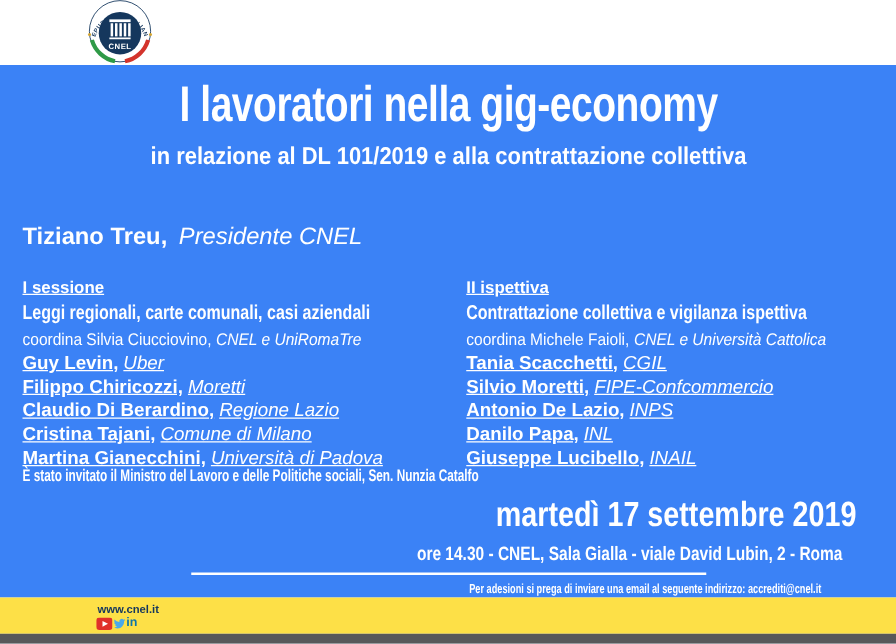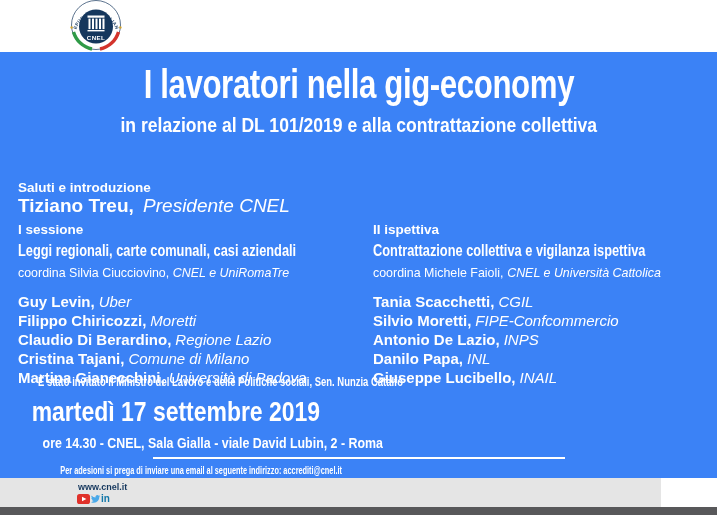--- a/index.html
+++ b/index.html
@@ -21,48 +21,48 @@
   .subtitle .s { display:inline-block; transform:scaleX(0.90); transform-origin:50% 50%;
                  font-size:19.5px; font-weight:bold; }
 
   .intro { position:absolute; top:128px; left:18px; }
   .lbl { font-size:13.5px; font-weight:bold; line-height:16px; }
   .intro-name { font-size:19px; line-height:17px; margin-top:1px; }
   .nm { font-weight:bold; }
   .org { font-style:italic; margin-left:4px; }
 
   .columns { position:absolute; top:170px; left:18px; width:692px;
-             display:grid; grid-template-columns:355px auto; }
+             display:grid; grid-template-columns:355px auto;text-decoration:underline; }
   .session-title-row { margin-top:3px; white-space:nowrap; }
   .session-title-row .s { display:inline-block; transform:scaleX(0.80); transform-origin:0 50%;
                           font-size:16px; font-weight:bold; line-height:20px; }
   .coordina-row { margin-top:2px; white-space:nowrap; }
   .coordina-row .s { display:inline-block; transform:scaleX(0.92); transform-origin:0 50%;
                      font-size:13.5px; line-height:15px; }
-  .speakers { margin-top:11px; }
+  .speakers { }
   .speaker { font-size:15px; line-height:19px; white-space:nowrap; }
 
-  .invited-row { position:absolute; top:320px; left:18px; white-space:nowrap;margin-left:20px; }
+  .invited-row { position:absolute; top:320px; left:18px; white-space:nowrap; }
   .invited-row .s { display:inline-block; transform:scaleX(0.70); transform-origin:0 50%;
                     font-size:13.5px; font-weight:bold; }
 
-  .dateblock { position:absolute; top:344px; left:0; width:717px; text-align:left; }
+  .dateblock { position:absolute; top:344px; left:0; width:717px; text-align:right; }
   .d-date { white-space:nowrap; line-height:32px; }
   .d-date .s { display:inline-block; transform:scaleX(0.82); transform-origin:50% 50%;
                font-size:28px; font-weight:bold; }
   .d-venue { white-space:nowrap; line-height:18px; margin-top:2px; }
   .d-venue .s { display:inline-block; transform:scaleX(0.80); transform-origin:50% 50%;
                 font-size:15.5px; font-weight:bold; }
   .divider { width:412px; height:2px; background:#ffffff; margin:5px auto 0 auto; }
   .d-rsvp { white-space:nowrap; line-height:12px; margin-top:4px;text-decoration:underline; }
   .d-rsvp .s { display:inline-block; transform:scaleX(0.70); transform-origin:50% 50%;
                font-size:10.5px; font-weight:bold; }
 
   
-  .footer { position:absolute; top:478px; left:0; width:661px; height:29px; background:#e5e5e5; }
+  .footer { position:absolute; top:478px; left:0; width:717px; height:29px; background:#fde047; }
   .website { position:absolute; left:78px; top:4px; font-size:9px; font-weight:bold;
              color:#15375D; text-decoration:none; }
   .social { position:absolute; left:77px; top:16px; display:flex; align-items:center; gap:0; height:10px; }
   .li-glyph { color:#1076A8; font-weight:bold; font-size:10px; line-height:10px;
               font-family:"Liberation Sans", sans-serif; }
   .graybar { position:absolute; top:507px; left:0; width:717px; height:8px; background:#58585A; }
 </style>
 </head>
 <body>
 
@@ -97,21 +97,20 @@
 
     <div class="title-row">
       <span class="t">I lavoratori nella gig-economy</span>
     </div>
 
     <div class="subtitle">
       <div class="line"><span class="s">in relazione al DL 101/2019 e alla contrattazione collettiva</span></div>
     </div>
 
     <div class="intro">
-      <div class="lbl">Saluti e introduzione</div>
       <div class="intro-name">
         <span class="nm">Tiziano Treu,</span>
         <span class="org">Presidente CNEL</span>
       </div>
     </div>
 
     <div class="columns">
 
       <div class="col">
         <div class="lbl">I sessione</div>

